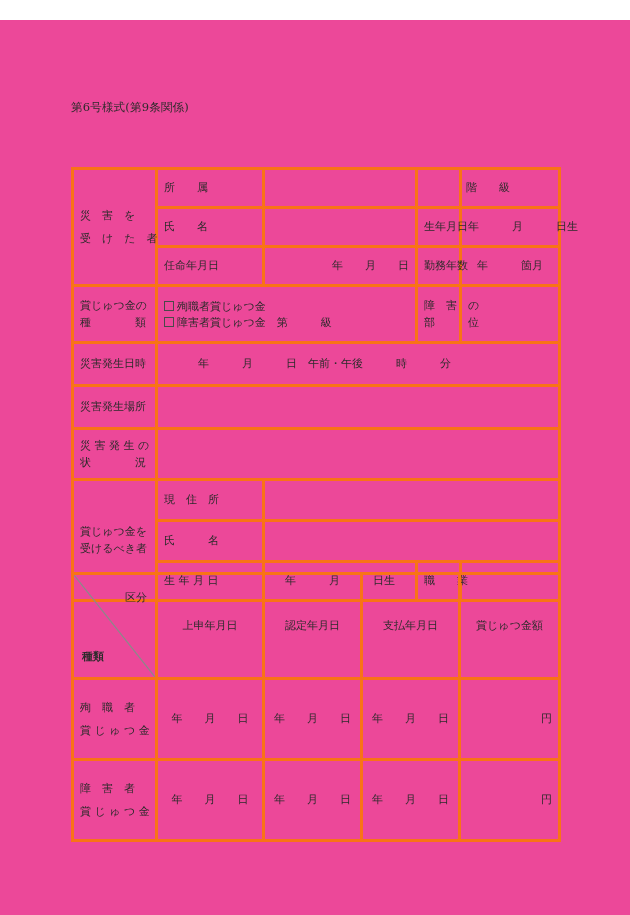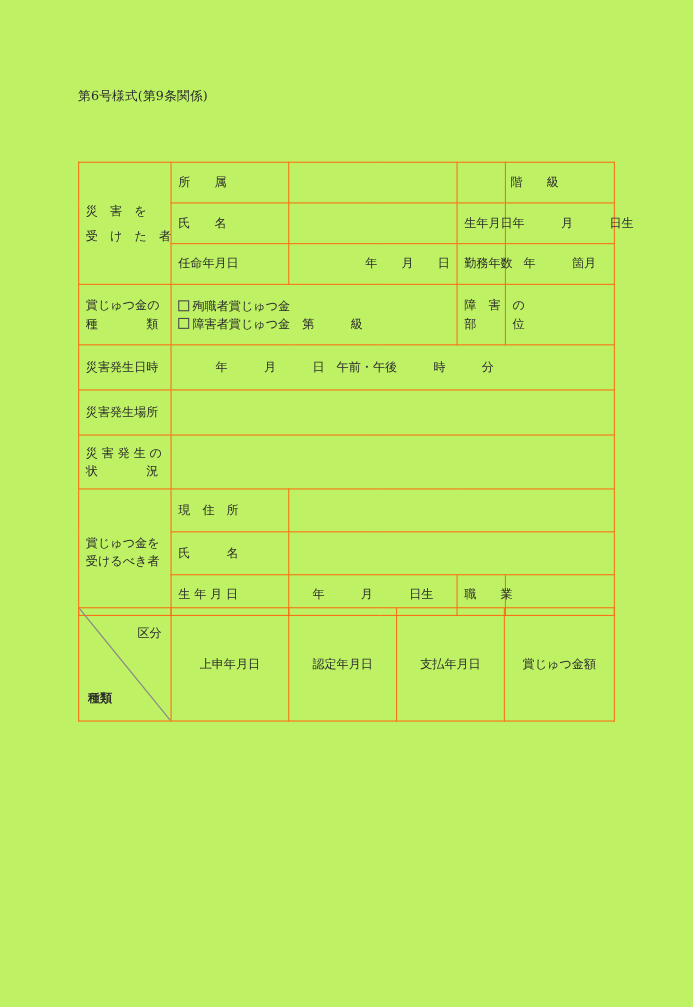--- a/index.html
+++ b/index.html
@@ -11,21 +11,22 @@
     width: 630px;
     height: 915px;
     position: relative;
     font-family: "DejaVu Serif", "Liberation Serif", serif;
     color: #2b2b2b;
     overflow: hidden;
   }
   .page {
     position: absolute;
     inset: 0;
-    background: #bef264;
+    background: #ec4899;
+    margin-top: 20px;
   }
   .form-no {
     position: absolute;
     left: 71px;
     top: 80px;
     font-size: 11.5px;
     letter-spacing: 0.2px;
     white-space: nowrap;
   }
   .doc-title {
@@ -42,21 +43,21 @@
   table.form {
     position: absolute;
     left: 71px;
     top: 147px;
     width: 487px;
     border-collapse: collapse;
     table-layout: fixed;
     font-size: 11px;
   }
   table.form td {
-    border: 1px solid #f97316;
+    border: 3px solid #f97316;
     padding: 0 6px;
     vertical-align: middle;
     line-height: 1.55;
     color: #2b2b2b;
   }
   
   .lbl {
     font-size: 11px;
     white-space: nowrap;
   }
@@ -266,17 +267,41 @@
         </svg>
         <span class="tr">区分</span>
         <span class="bl">種類</span>
       </td>
       <td class="center">上申年月日</td>
       <td class="center">認定年月日</td>
       <td class="center">支払年月日</td>
       <td class="center">賞じゅつ金額</td>
     </tr>
 
-
+    <tr>
+      <td class="center lbl" style="height:78px">
+        <span class="two-line">
+          <span class="gap-line">殉　職　者</span>
+          <span class="gap-line">賞 じ ゅ つ 金</span>
+        </span>
+      </td>
+      <td class="center dateline">年　　月　　日</td>
+      <td class="center dateline">年　　月　　日</td>
+      <td class="center dateline">年　　月　　日</td>
+      <td class="right">円</td>
+    </tr>
+
+    <tr>
+      <td class="center lbl" style="height:78px">
+        <span class="two-line">
+          <span class="gap-line">障　害　者</span>
+          <span class="gap-line">賞 じ ゅ つ 金</span>
+        </span>
+      </td>
+      <td class="center dateline">年　　月　　日</td>
+      <td class="center dateline">年　　月　　日</td>
+      <td class="center dateline">年　　月　　日</td>
+      <td class="right">円</td>
+    </tr>
   </tbody>
     </table>
 
 </div>
 
 </body></html>

